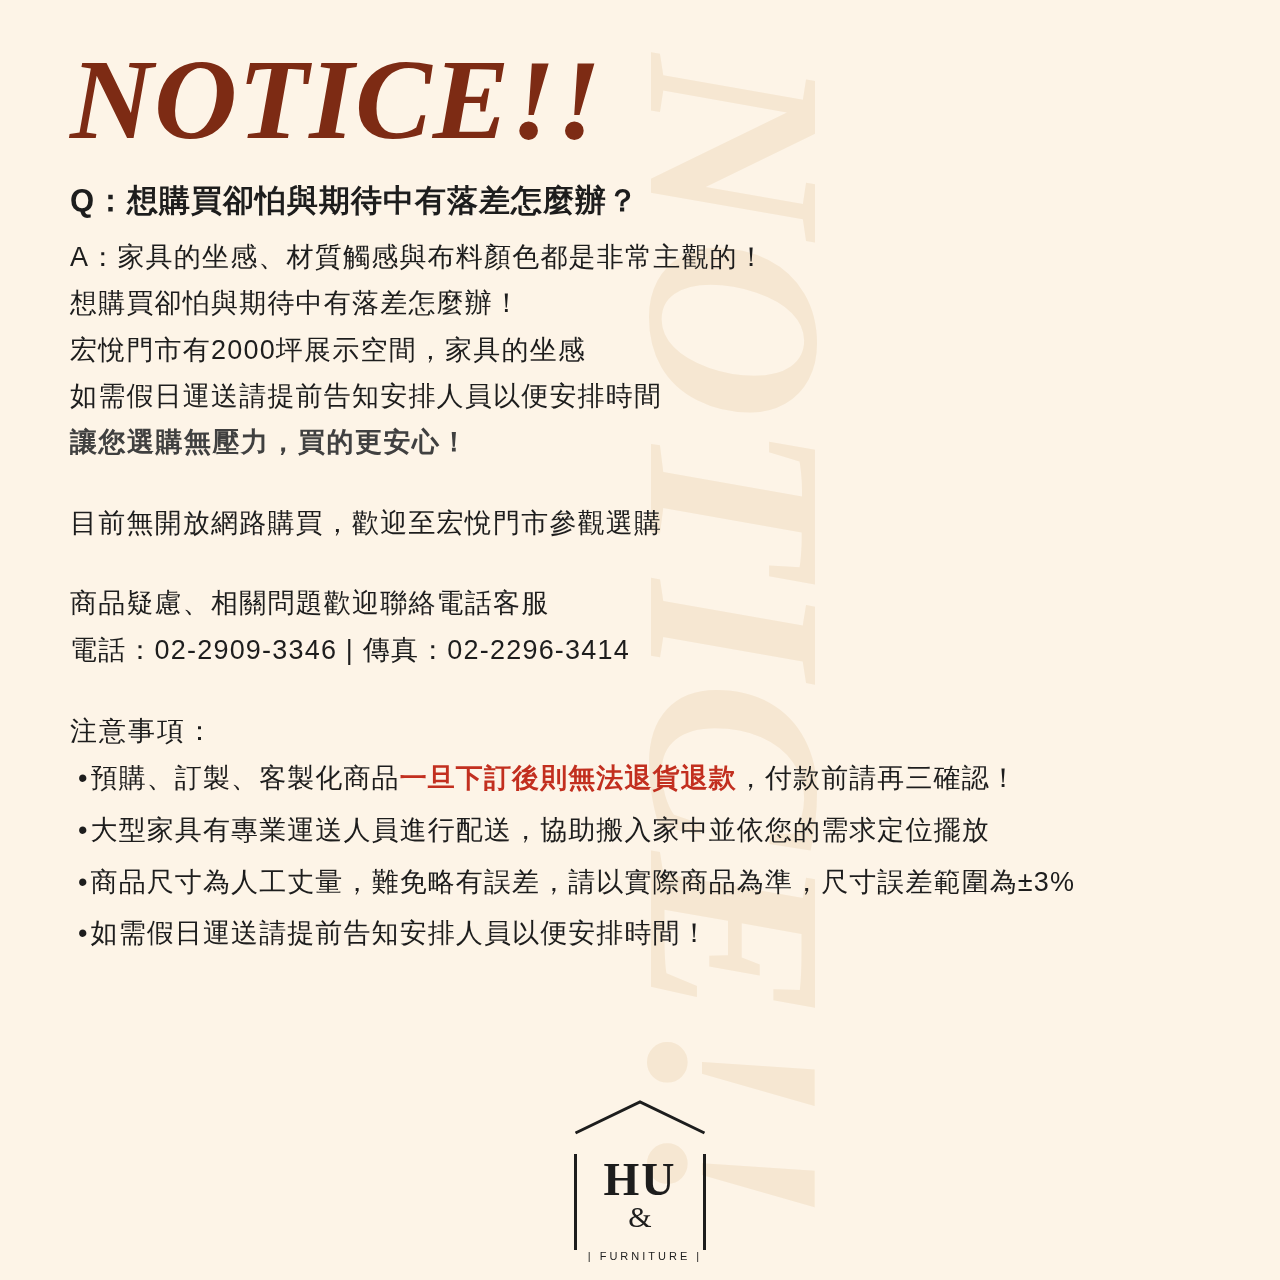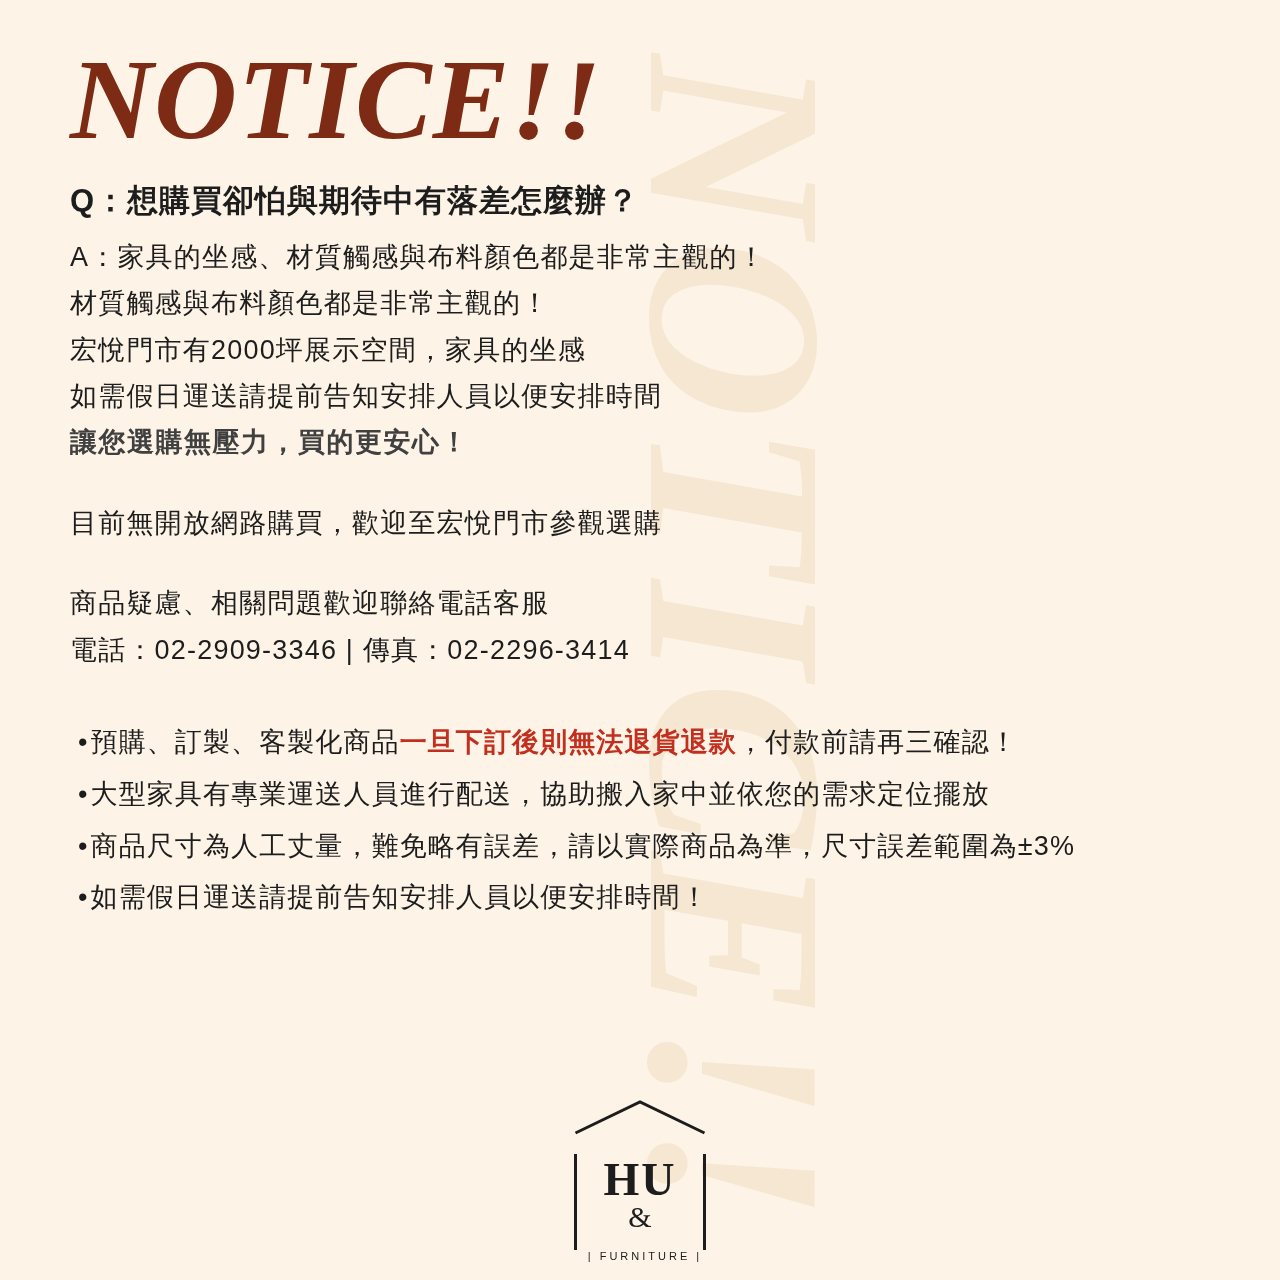--- a/index.html
+++ b/index.html
@@ -165,21 +165,21 @@
 
 <div class="watermark">NOTICE!!</div>
 
 <div class="page">
 
   <h1 class="notice-title">NOTICE!!</h1>
 
   <div>
     <p class="qa-question">Q：想購買卻怕與期待中有落差怎麼辦？</p>
     <p class="line">A：家具的坐感、材質觸感與布料顏色都是非常主觀的！</p>
-    <p class="line">材質觸感與布料顏色都是非常主觀的！</p>
+    <p class="line">想購買卻怕與期待中有落差怎麼辦！</p>
     <p class="line">宏悅門市有2000坪展示空間，家具的坐感</p>
     <p class="line">如需假日運送請提前告知安排人員以便安排時間</p>
     <p class="line red">讓您選購無壓力，買的更安心！</p>
   </div>
 
   <div class="spacer-sm"></div>
 
   <div>
     <p class="line">目前無開放網路購買，歡迎至宏悅門市參觀選購</p>
   </div>
@@ -187,20 +187,21 @@
   <div class="spacer-sm"></div>
 
   <div>
     <p class="line">商品疑慮、相關問題歡迎聯絡電話客服</p>
     <p class="line">電話：02-2909-3346 | 傳真：02-2296-3414</p>
   </div>
 
   <div class="spacer-md"></div>
 
   <div>
+    <p class="notes-heading">注意事項：</p>
 
     <p class="bullet">
       <span class="dot">•</span><span>預購、訂製、客製化商品</span><span class="inline-red">一旦下訂後則無法退貨退款</span><span>，付款前請再三確認！</span>
     </p>
 
     <p class="bullet">
       <span class="dot">•</span><span>大型家具有專業運送人員進行配送，協助搬入家中並依您的需求定位擺放</span>
     </p>
 
     <p class="bullet">

